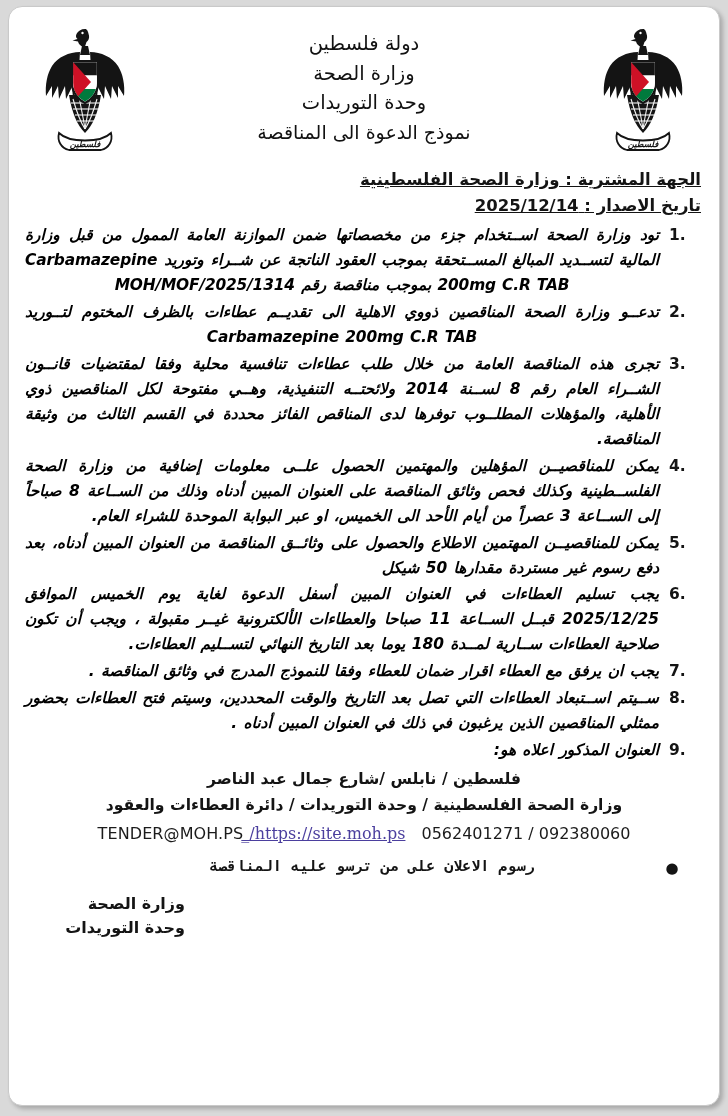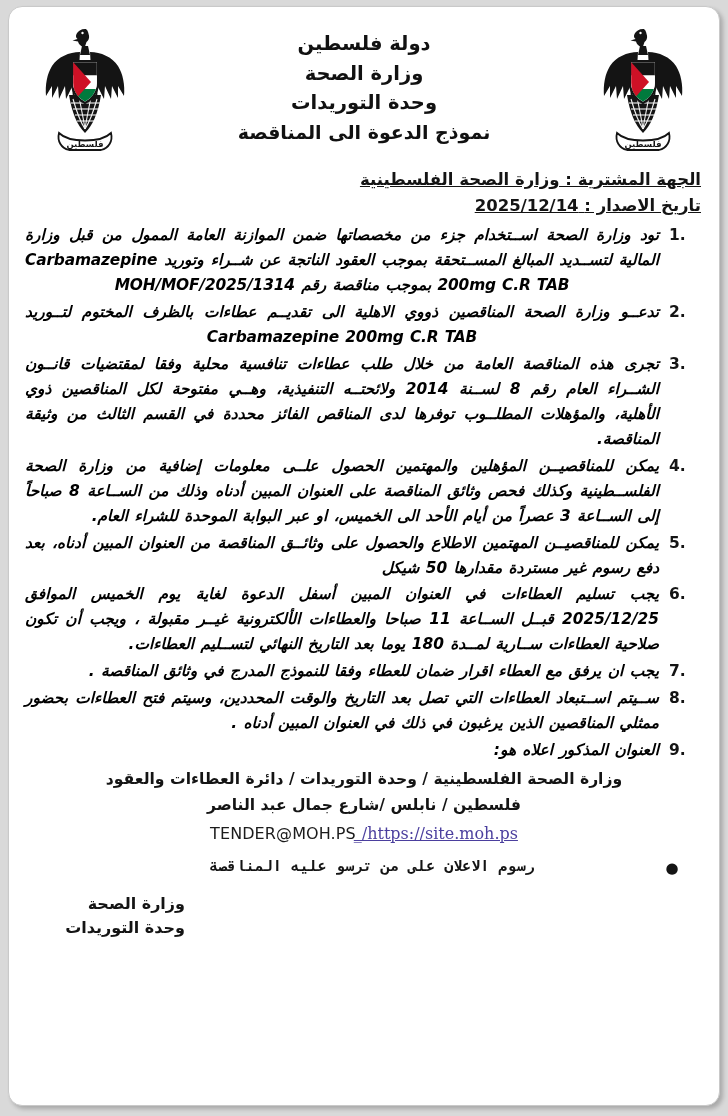--- a/index.html
+++ b/index.html
@@ -31,34 +31,35 @@
   
   .header {
     position: relative;
     height: 148px;
   }
   .emblem {
     position: absolute;
     top: 4px;
     width: 92px;
     height: 140px;
+    font-style: italic;
   }
   .emblem.right { right: 14px; }
   .emblem.left  { left: 14px;  }
   .emblem svg { width: 100%; height: 100%; display: block; }
 
   .titleblock {
     position: absolute;
     left: 120px;
     right: 120px;
     top: 12px;
     text-align: center;
   }
   .titleblock .tline {
-    font-weight: bold;
+    font-weight: normal;
     font-size: 19.5px;
     line-height: 1.52;
     color: #111;
     letter-spacing: -0.2px;
   }
   .titleblock .tline.last {
     font-size: 19px;
     letter-spacing: -0.8px;
   }
 
@@ -348,25 +349,26 @@
         <div class="num">8.</div>
         <div class="body"><span>ســيتم اســتبعاد العطاءات التي تصل بعد التاريخ والوقت المحددين، وسيتم فتح العطاءات بحضور ممثلي المناقصين الذين يرغبون في ذلك في العنوان المبين أدناه .</span></div>
       </div>
       <div class="clause">
         <div class="num">9.</div>
         <div class="body"><span>العنوان المذكور اعلاه هو:</span></div>
       </div>
     </div>
 
   <div class="address">
+    <div class="arow">فلسطين / نابلس /شارع جمال عبد الناصر</div>
     <div class="arow">وزارة الصحة الفلسطينية / وحدة التوريدات / دائرة العطاءات والعقود</div>
-    <div class="arow">فلسطين / نابلس /شارع جمال عبد الناصر</div>
     <div class="contactrow">
       <span class="email">TENDER@MOH.PS</span>
       <span class="weblink">_/https://site.moh.ps</span>
+      <span class="phones">0562401271 / 092380060</span>
     </div>
   </div>
 
   <div class="bulletnote">
     <span class="dot">●</span>
     <span class="btext">رسوم الاعلان على من ترسو عليه المناقصة</span>
   </div>
 
   <div class="signature">
     <div class="sline">وزارة الصحة</div>

